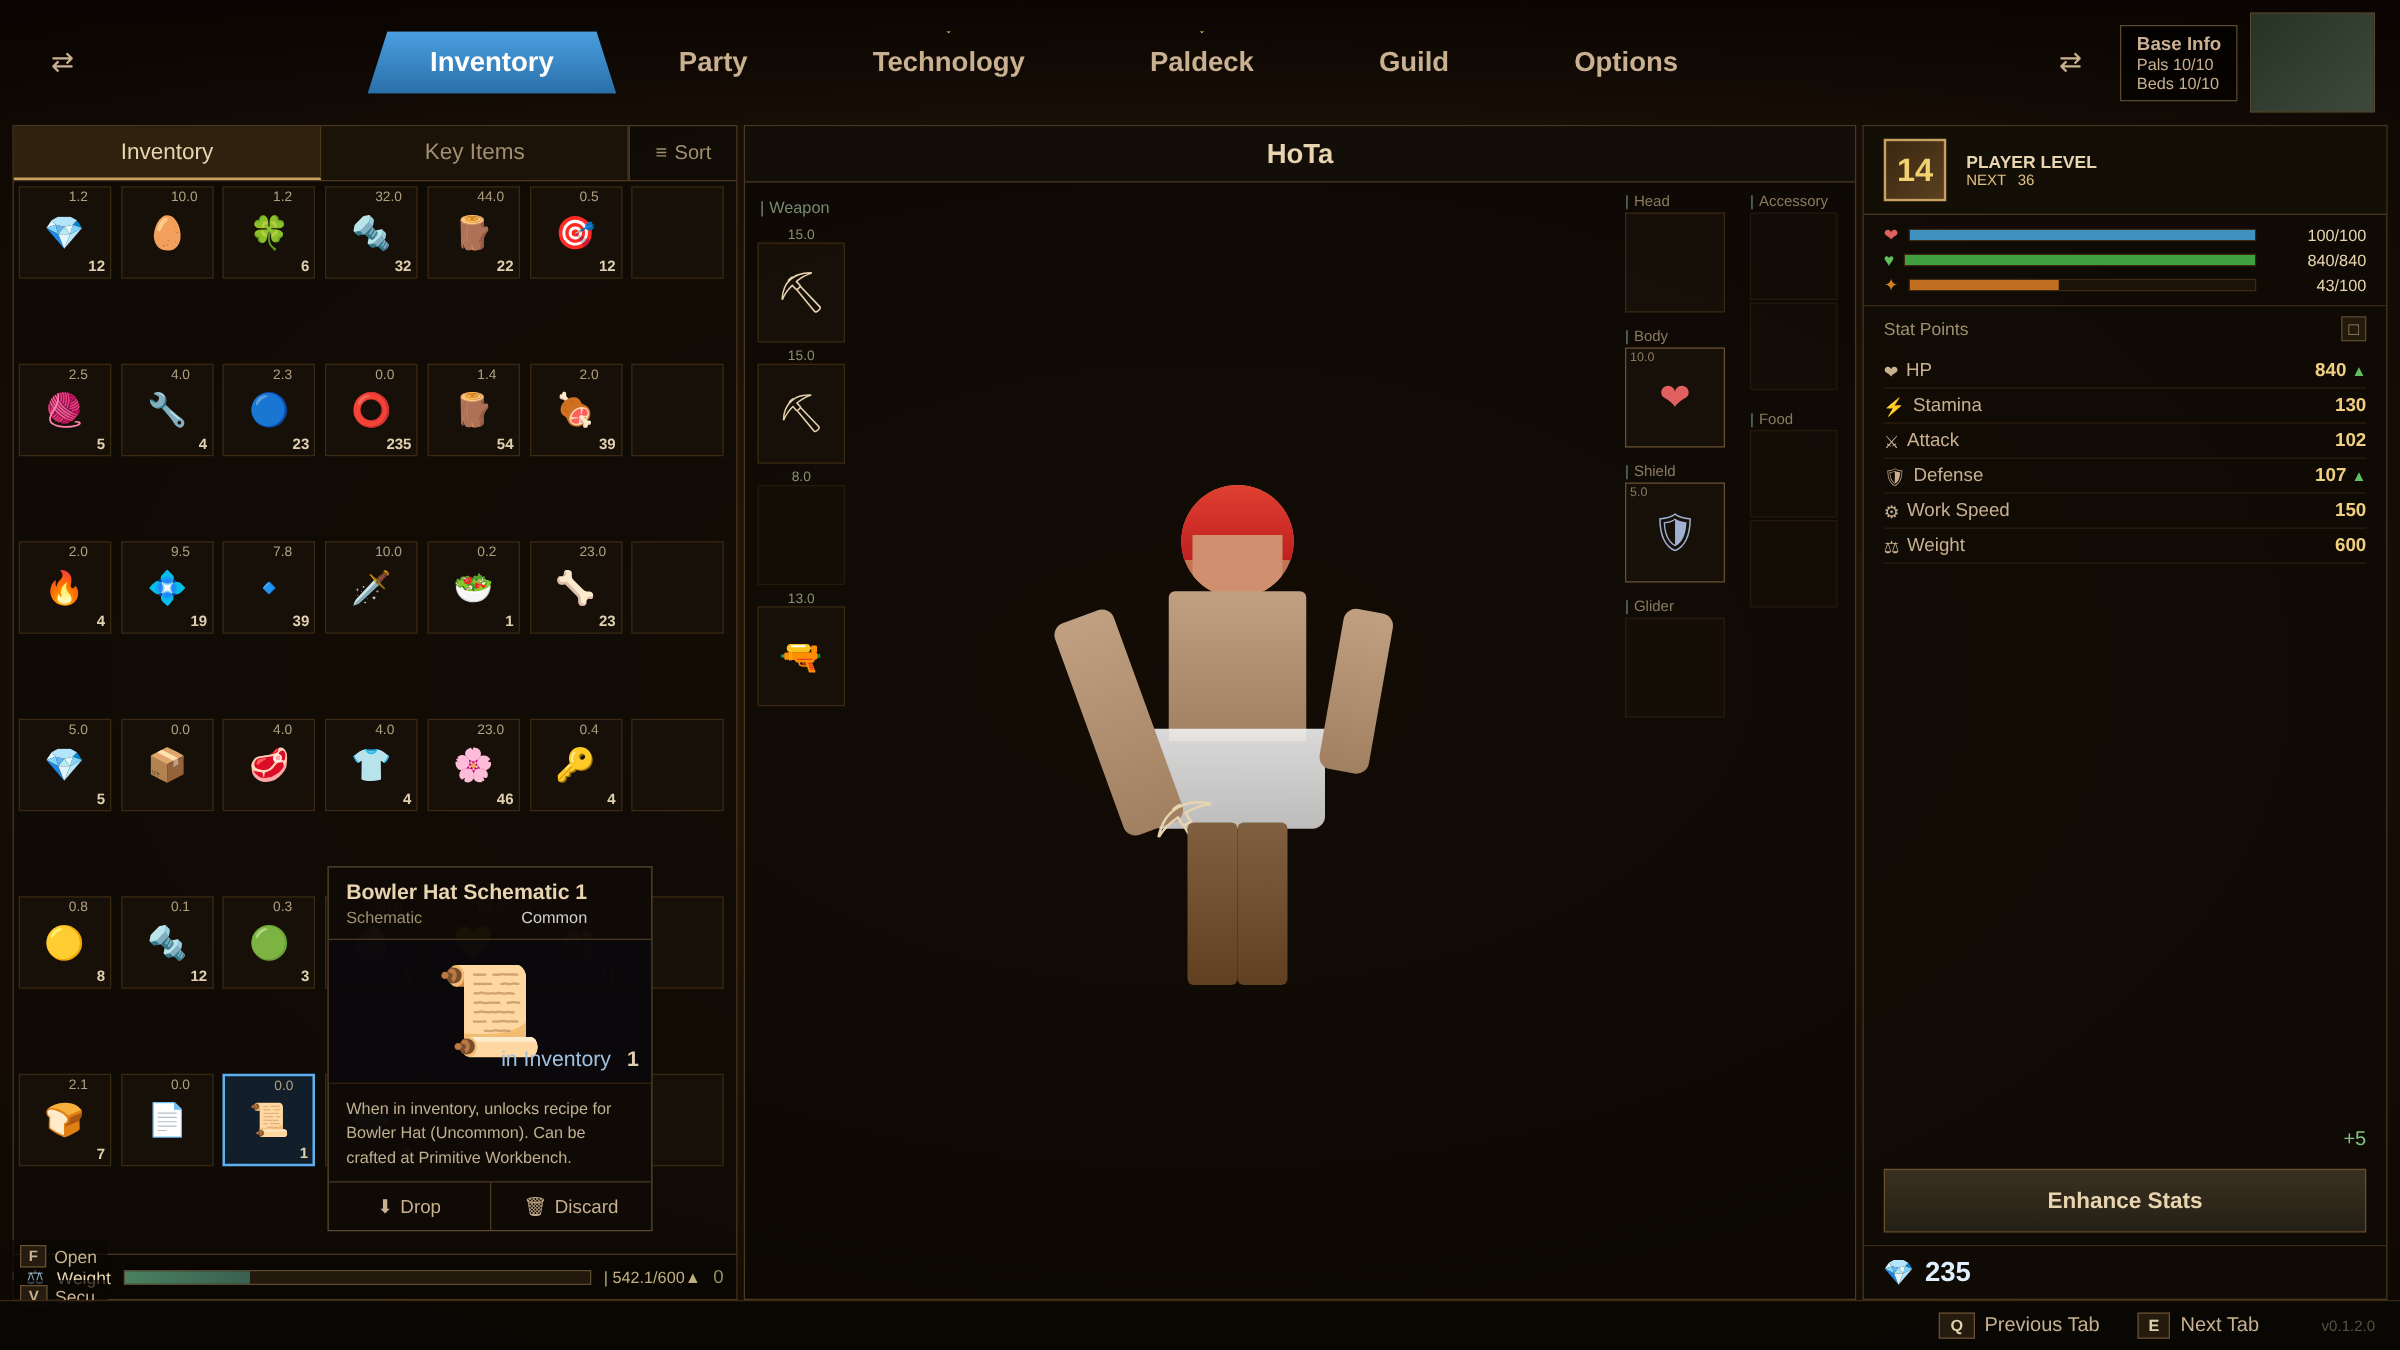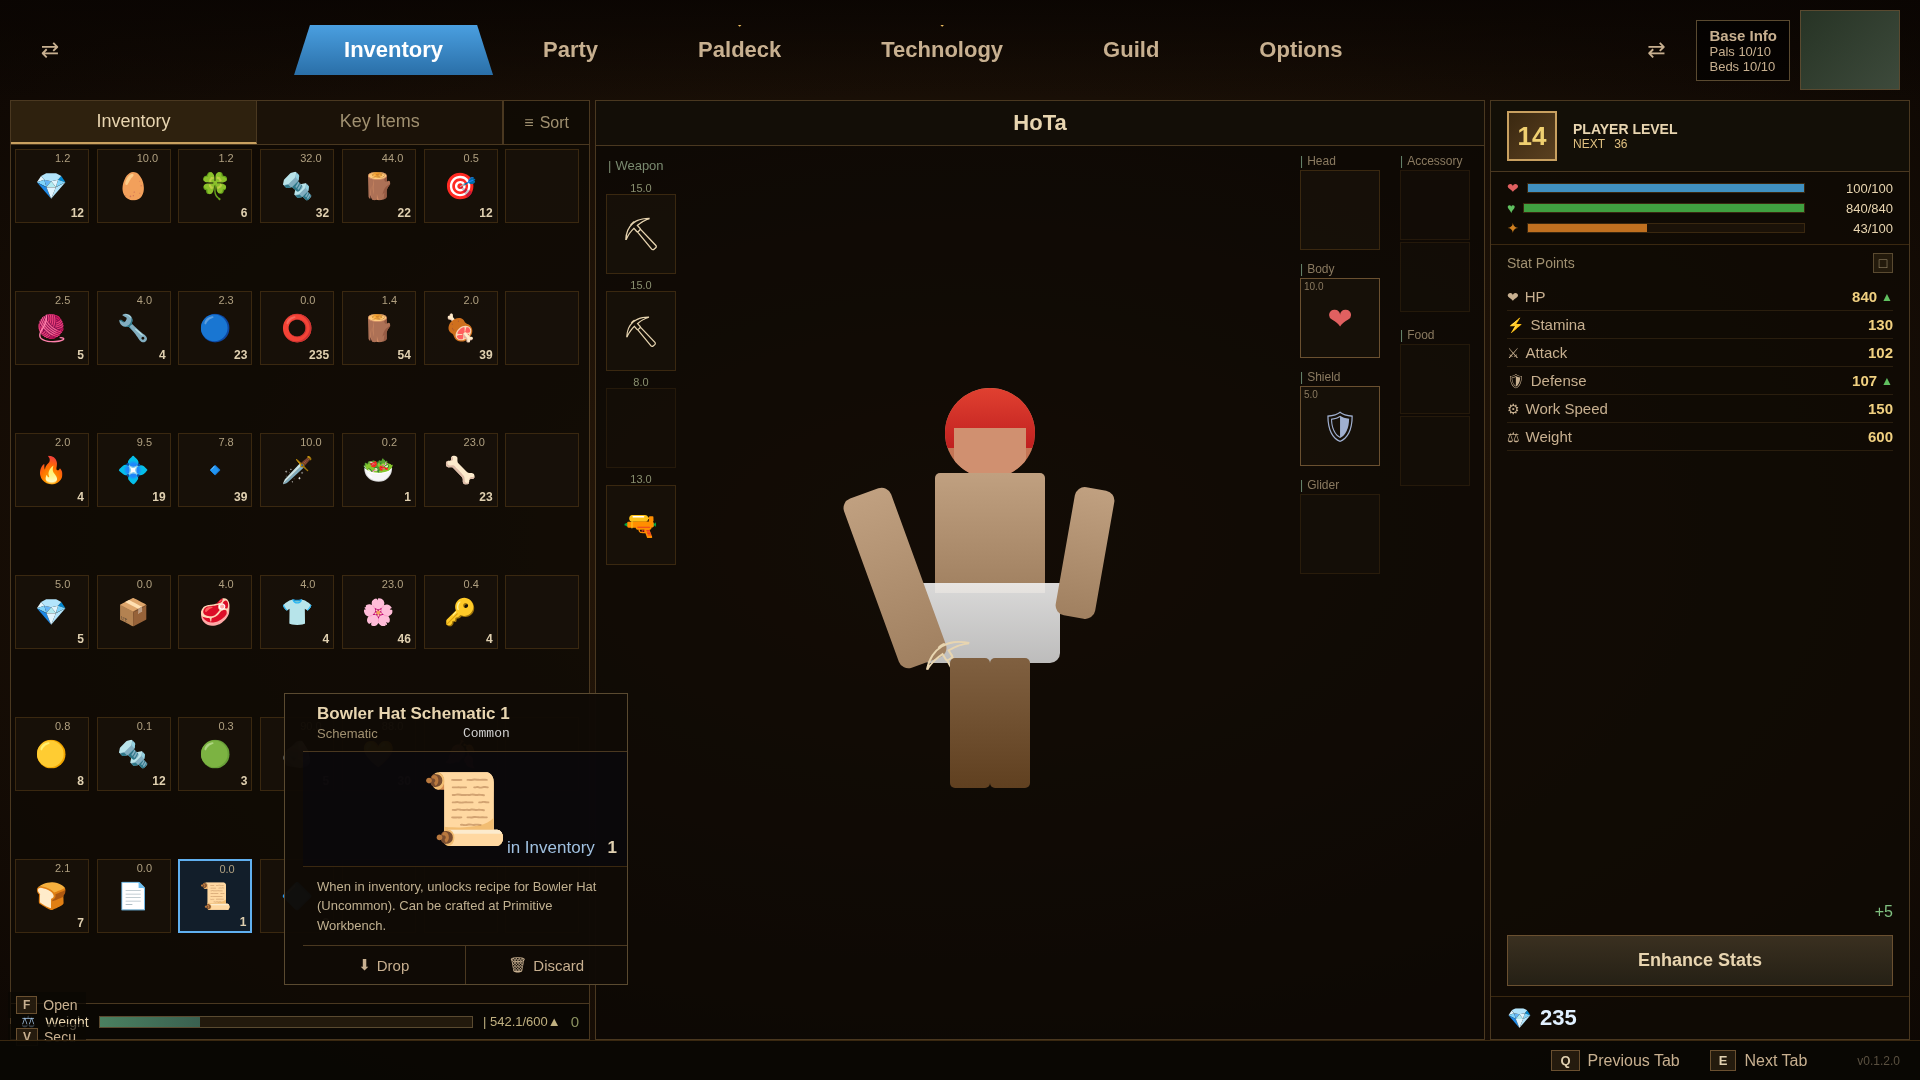--- a/index.html
+++ b/index.html
@@ -236,21 +236,20 @@
       font-size: 13px;
       color: #a09070;
       display: flex;
       justify-content: space-between;
       margin-top: 2px;
     }
 
     .tooltip-rarity {
       color: #d0d0d0;
       font-size: 13px;
-      font-family: Liberation Mono, monospace;
     }
 
     .tooltip-image {
       padding: 16px;
       display: flex;
       align-items: center;
       justify-content: center;
       background: rgba(5,5,15,0.5);
       position: relative;
     }
@@ -701,25 +700,25 @@
   <div class="nav-tabs">
 
     <div class="nav-tab active">
       <span>Inventory</span>
     </div>
     <div class="nav-tab">
       <span>Party</span>
     </div>
     <div class="nav-tab" style="position:relative;">
       <span class="nav-tab-icon">◆</span>
-      <span>Paldeck</span>
+      <span>Technology</span>
     </div>
     <div class="nav-tab" style="position:relative;">
       <span class="nav-tab-icon">◆</span>
-      <span>Technology</span>
+      <span>Paldeck</span>
     </div>
     <div class="nav-tab" style="position:relative;">
       <span class="nav-tab-icon" style="color:#f0c060;">S</span>
       <span>Guild</span>
     </div>
     <div class="nav-tab">
       <span>Options</span>
     </div>
   </div>
   <div class="nav-right">
@@ -1196,21 +1195,21 @@
     <div class="enhance-btn">Enhance Stats</div>
 
     <div class="blue-resource">
       <span class="blue-gem">💎</span>
       <span>235</span>
     </div>
   </div>
 
 </div>
 
-<div class="item-tooltip" id="item-tooltip" style="position:absolute;left:284px;bottom:95px;width:344px;z-index:30;padding-left:18px;">
+<div class="item-tooltip" id="item-tooltip" style="position:absolute;left:262px;bottom:95px;width:260px;z-index:30;">
   <div class="tooltip-header">
     <div>
       <div class="tooltip-title">Bowler Hat Schematic 1</div>
       <div class="tooltip-sub">
         <span>Schematic</span>
         <span class="tooltip-rarity">Common</span>
       </div>
     </div>
   </div>
   <div class="tooltip-image">

